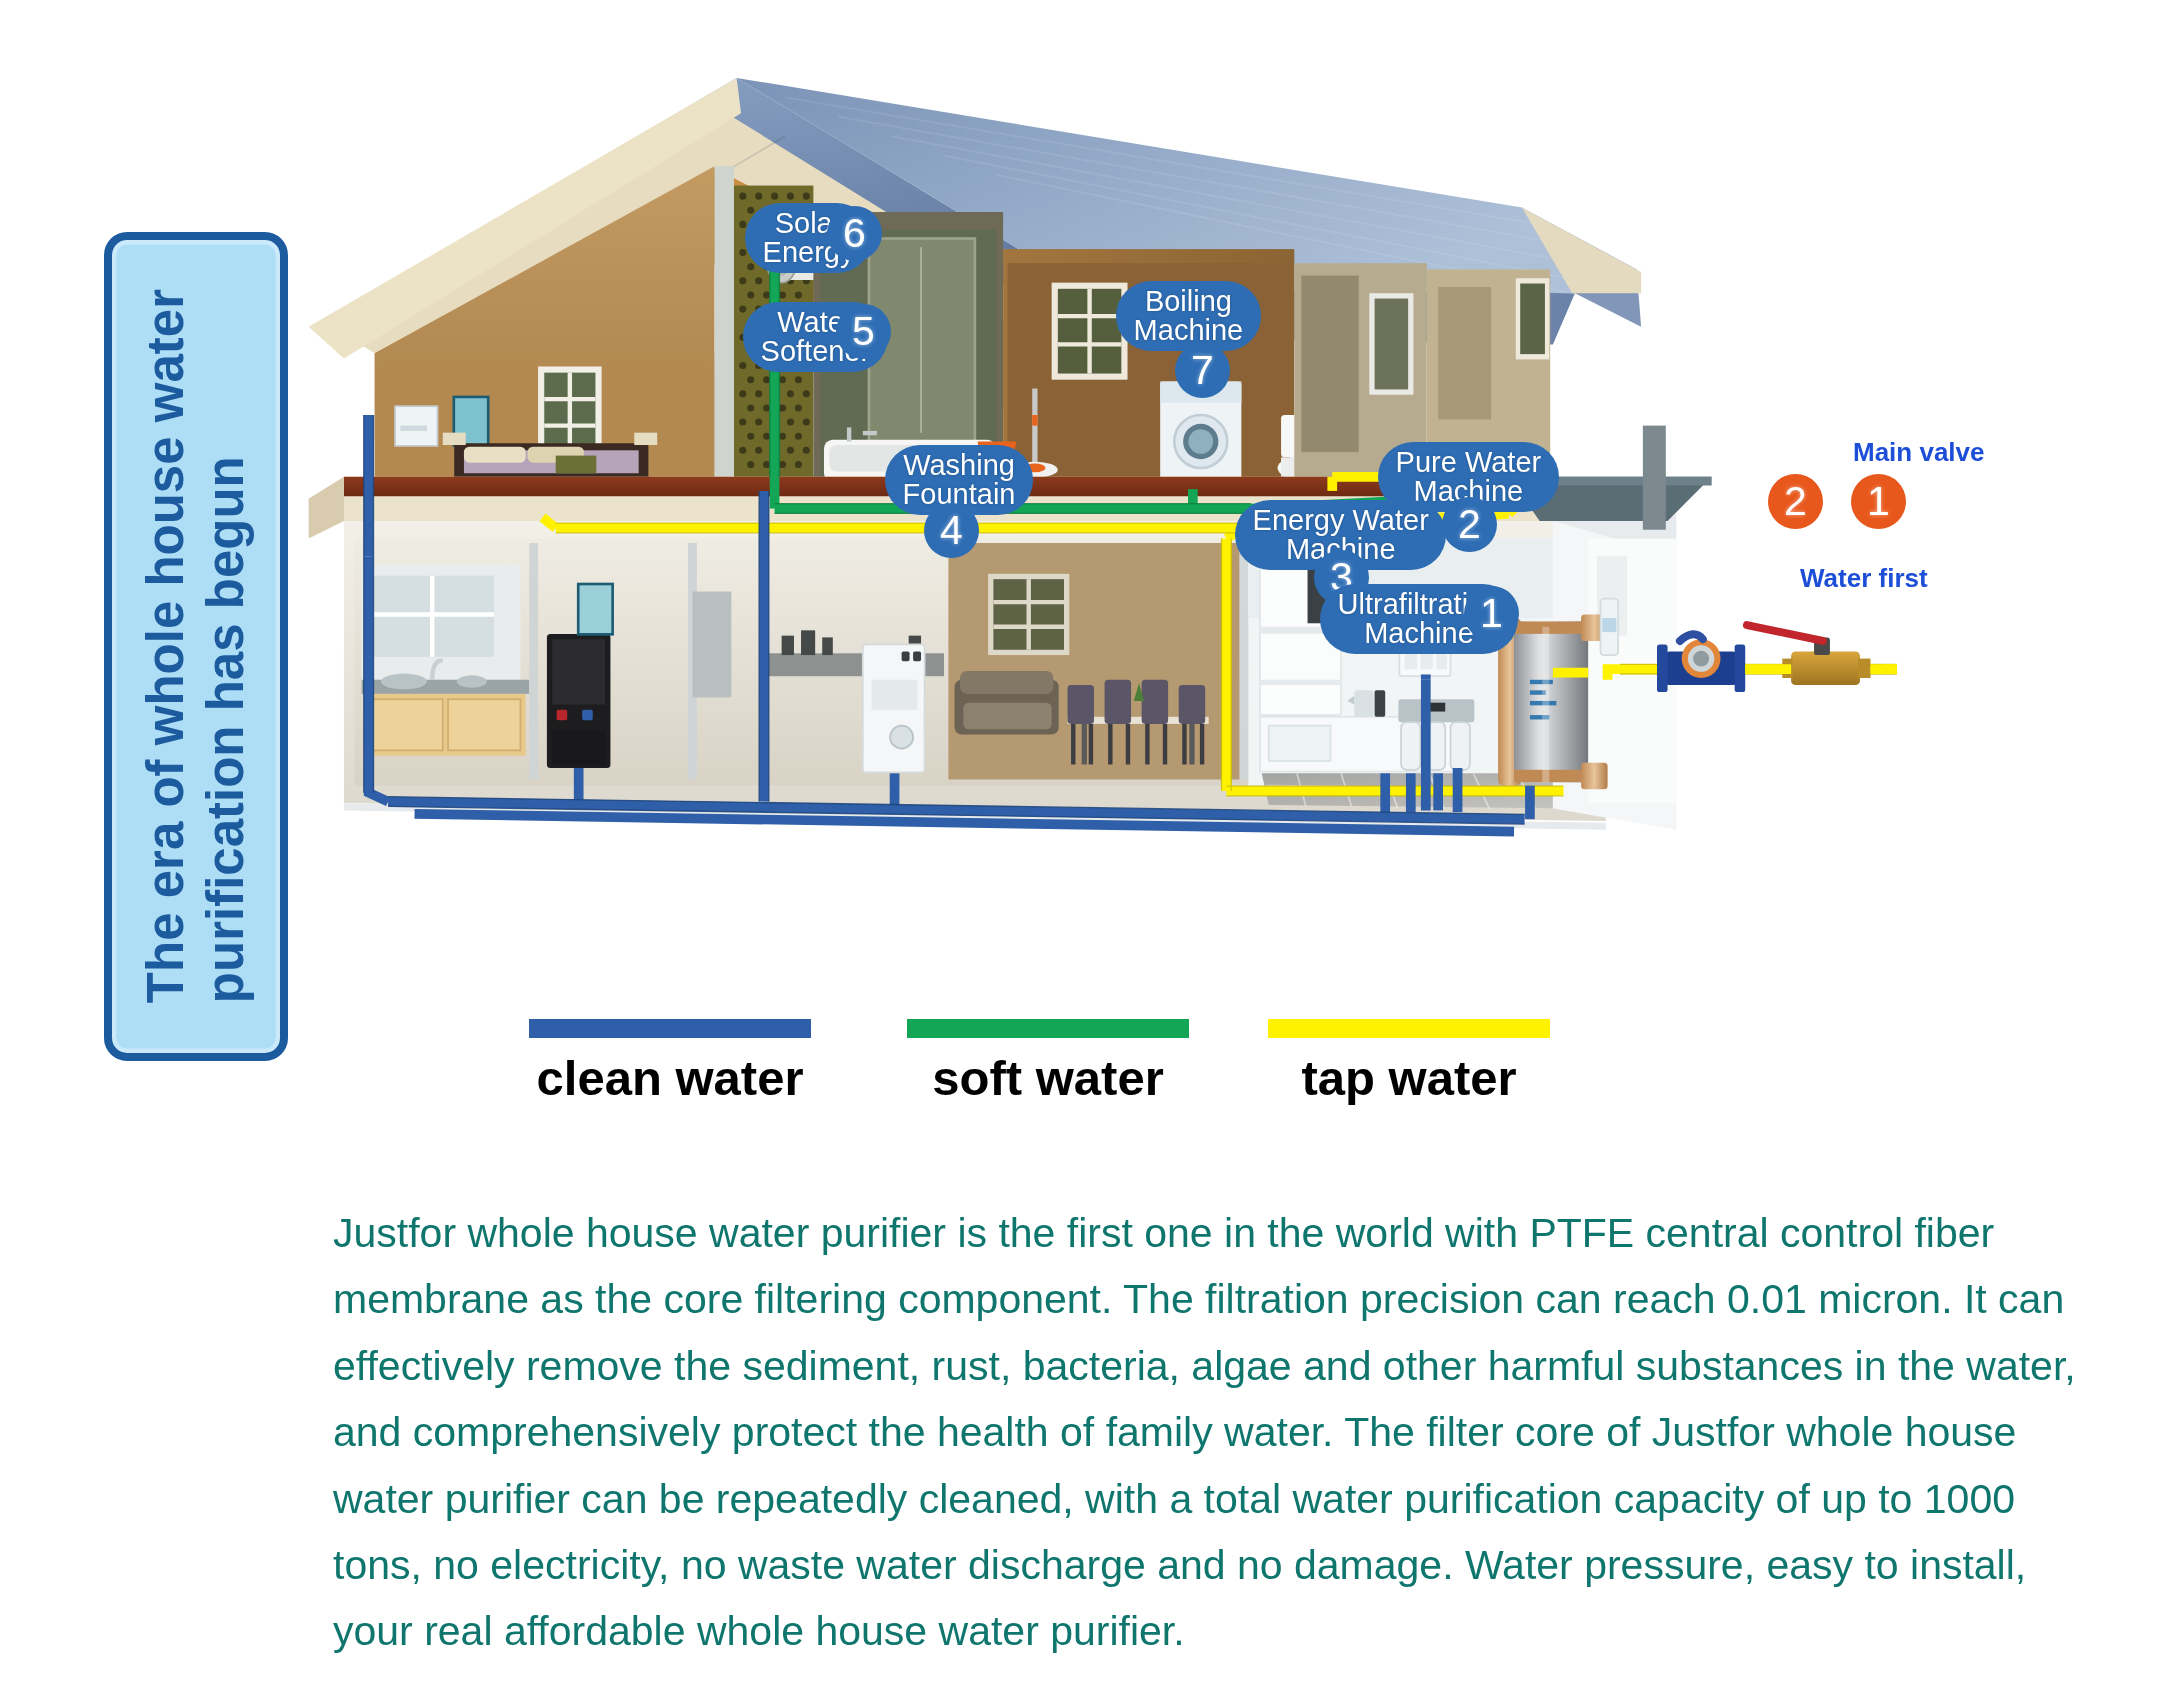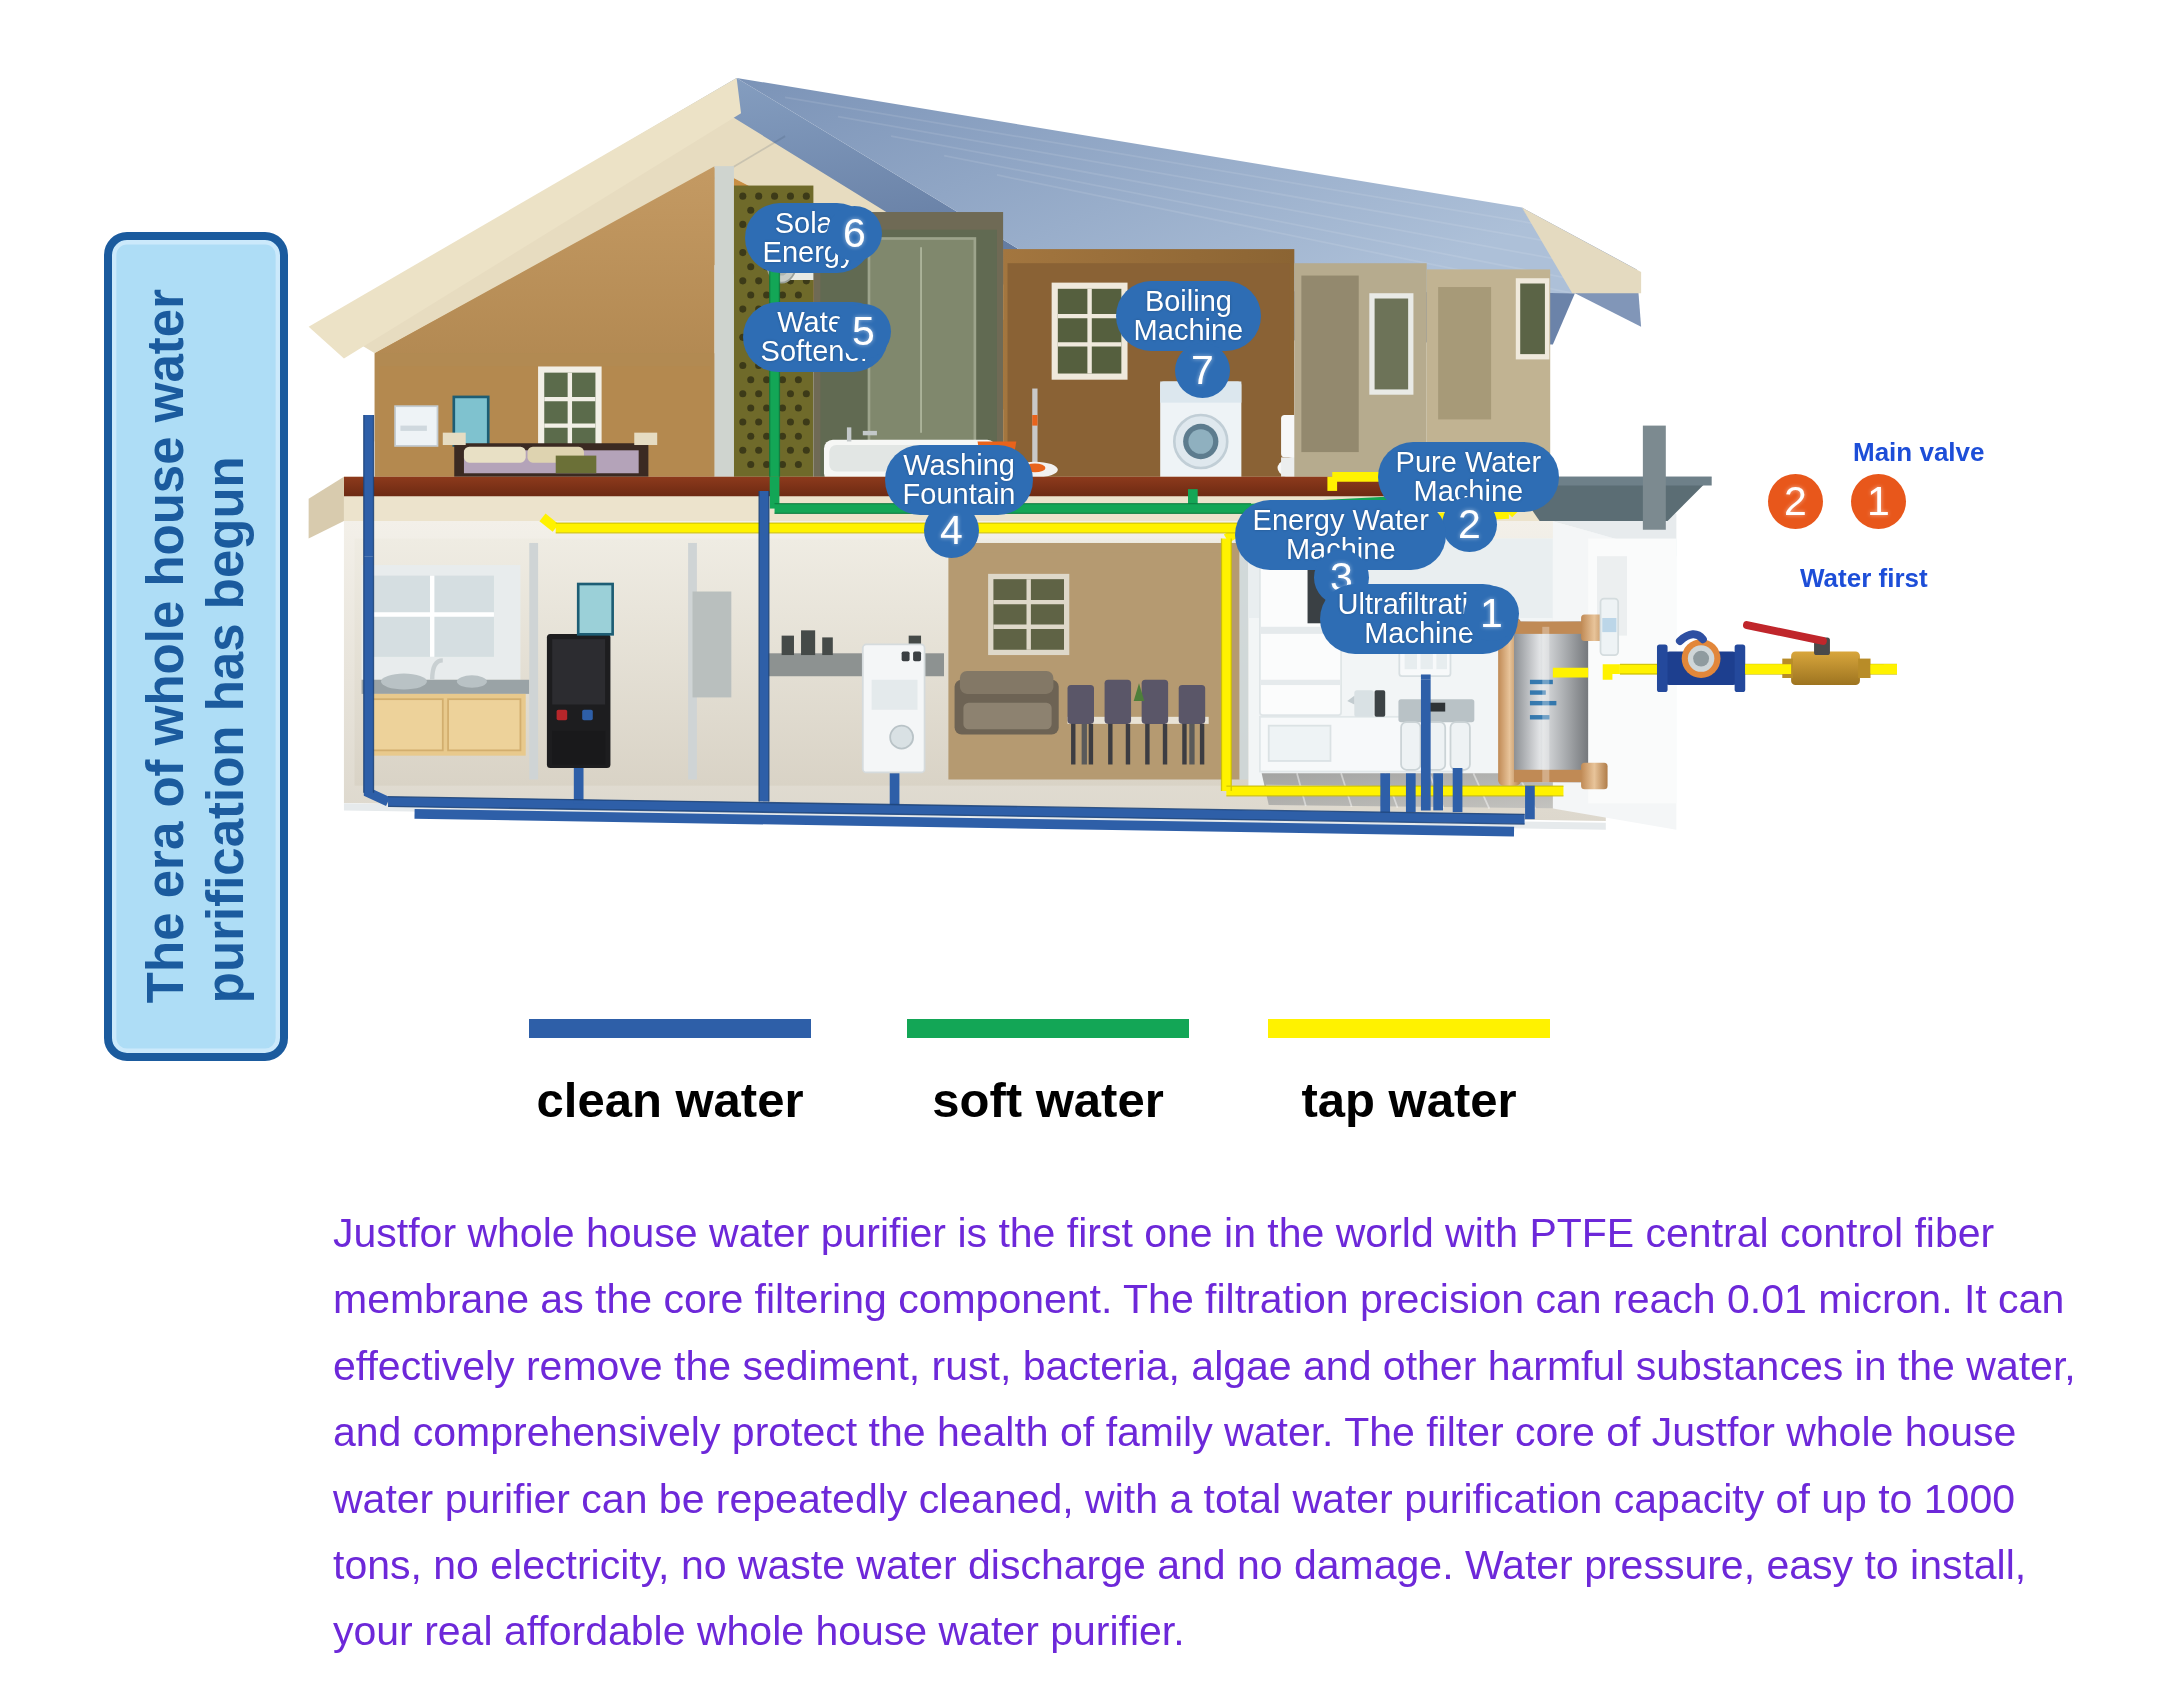--- a/index.html
+++ b/index.html
@@ -62,28 +62,28 @@
   
   .plainlabel{
     position:absolute;color:#1d4ed8;font-weight:bold;font-size:26px;white-space:nowrap;
   }
 
   
   #legend{position:absolute;left:529px;top:1019px;width:1147px;height:124px;}
   .legend-item{position:absolute;text-align:center;}
   .legend-swatch{height:19.4px;width:282px;margin:0 auto;}
   .legend-label{
-    margin-top:34px;font-size:49px;font-weight:bold;color:#000;
+    margin-top:12px;font-size:49px;font-weight:bold;color:#000;
     font-family:"Liberation Sans","DejaVu Sans",sans-serif;
   }
 
   
   #description{
     position:absolute;left:333px;top:1200px;width:1751px;
-    font-size:41px;line-height:1.62;color:#6d28d9;text-align:left;
+    font-size:41px;line-height:1.62;color:#0f766e;text-align:left;
   }
 </style>
 </head>
 <body>
 
 <div class="stage">
 
   <div id="vertical-banner">
     <div class="vtext">The era of whole house water
 purification has begun</div>

